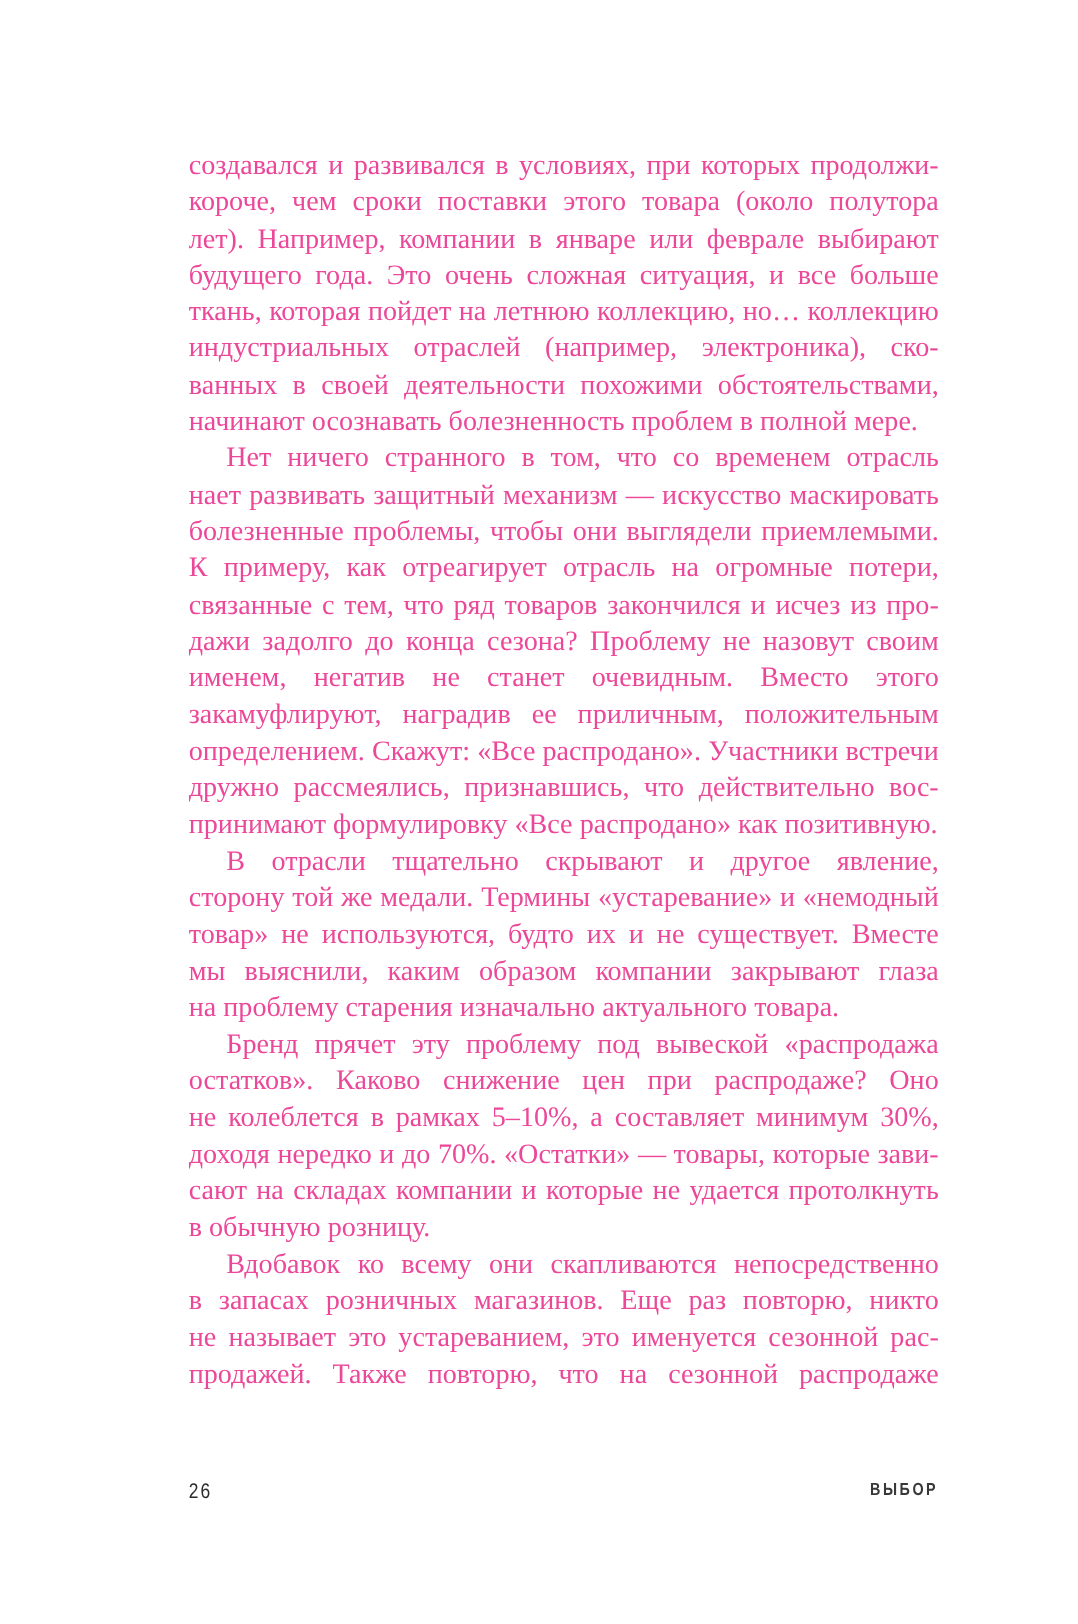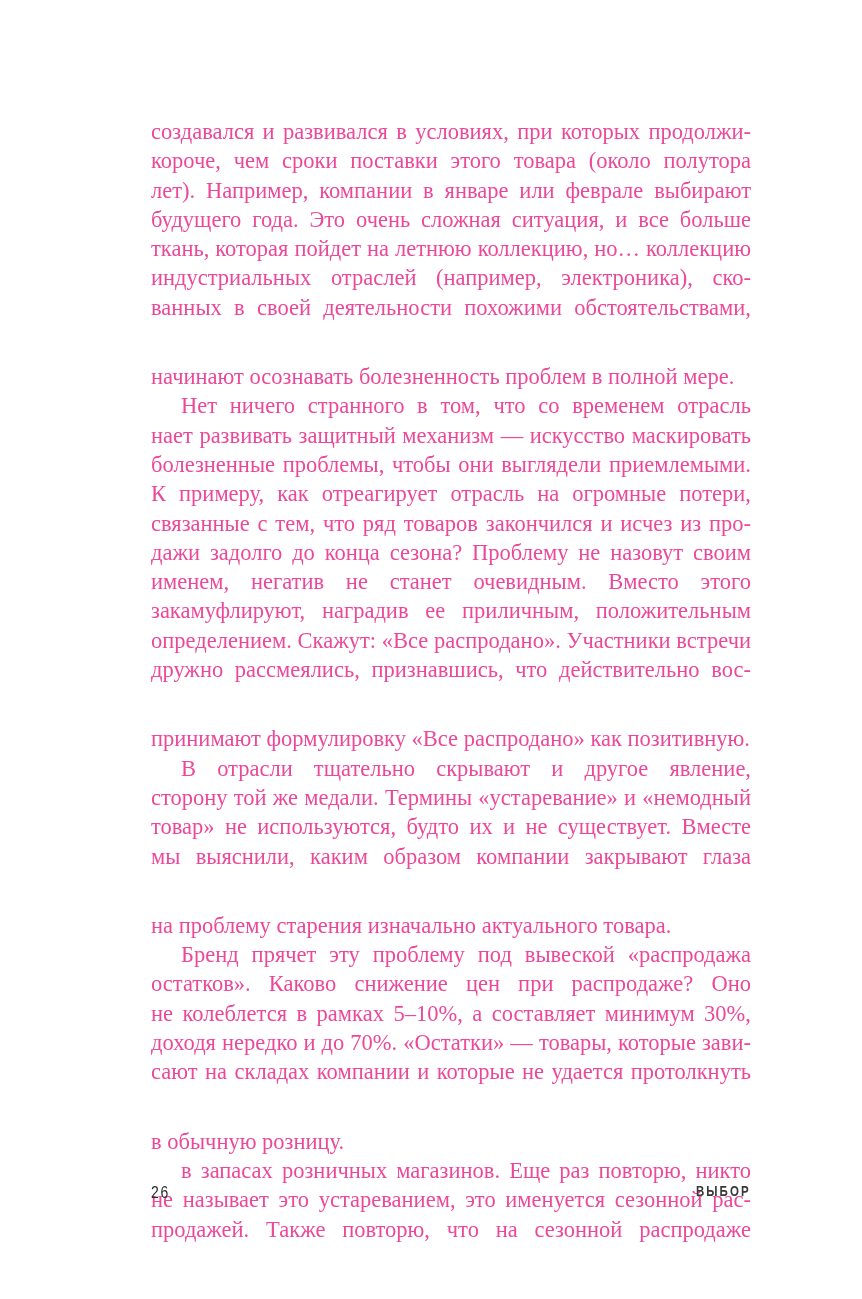--- a/index.html
+++ b/index.html
@@ -33,21 +33,20 @@
     height: 29.3px;
     overflow: hidden;
     text-align: justify;
     text-align-last: justify;
   }
   .para.indent .line:first-child {
     text-indent: 30px;
   }
   .line.para-end {
     text-align-last: left;
-    margin-top: 40px;
   }
   .page-footer {
     position: absolute;
     left: 151px;
     top: 1183px;
     width: 600px;
     display: flex;
     justify-content: space-between;
     align-items: flex-start;
   }
@@ -109,20 +108,21 @@
       </div>
       <div class="para indent">
         <div class="line">Бренд прячет эту проблему под вывеской «распродажа</div>
         <div class="line">остатков». Каково снижение цен при распродаже? Оно никогда</div>
         <div class="line">не колеблется в рамках 5–10%, а составляет минимум 30%,</div>
         <div class="line">доходя нередко и до 70%. «Остатки» — товары, которые зави-</div>
         <div class="line">сают на складах компании и которые не удается протолкнуть</div>
         <div class="line para-end">в обычную розницу.</div>
       </div>
       <div class="para indent">
+        <div class="line">Вдобавок ко всему они скапливаются непосредственно</div>
         <div class="line">в запасах розничных магазинов. Еще раз повторю, никто</div>
         <div class="line">не называет это устареванием, это именуется сезонной рас-</div>
         <div class="line">продажей. Также повторю, что на сезонной распродаже</div>
       </div>
     </main>
 
   <footer class="page-footer">
     <span class="page-number">26</span>
     <span class="running-title">ВЫБОР</span>
   </footer>

